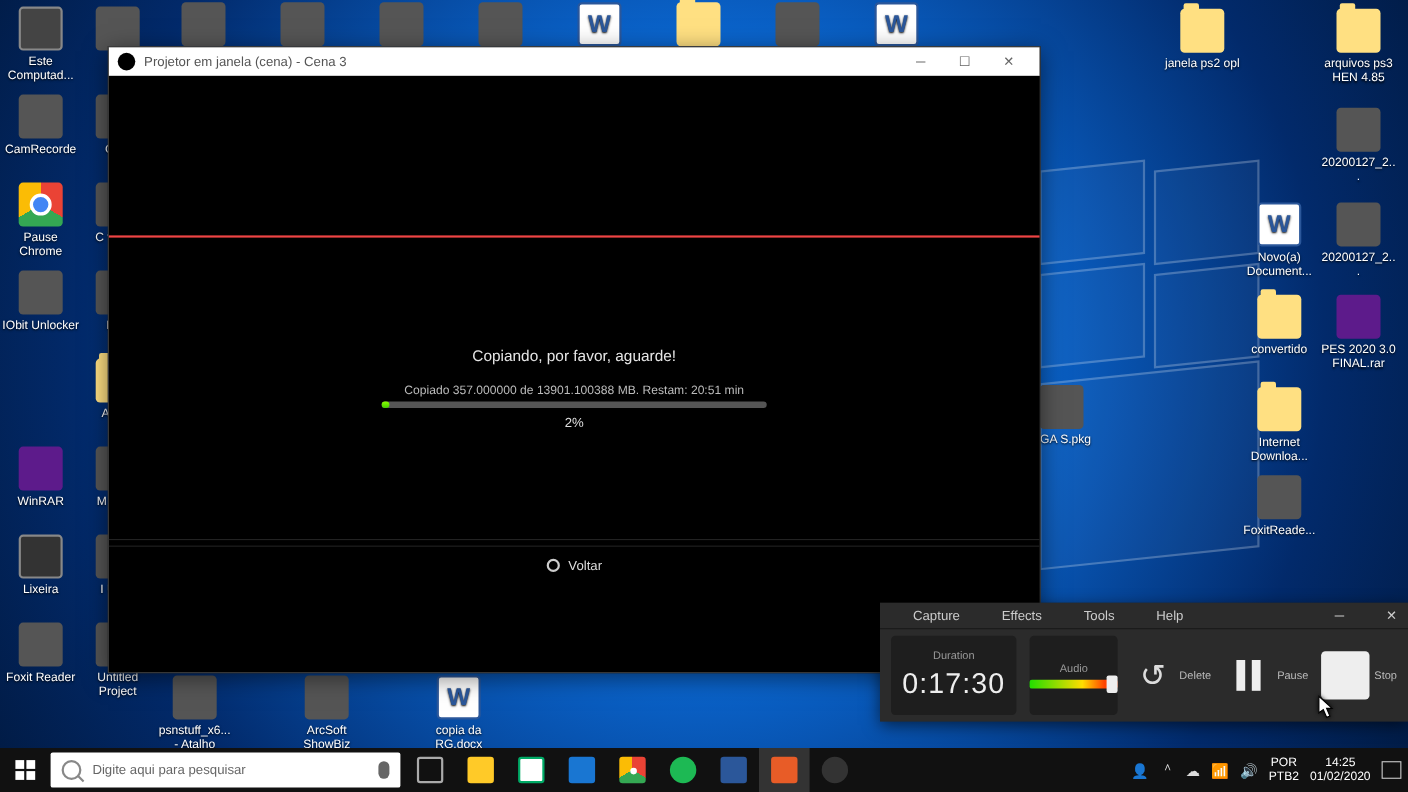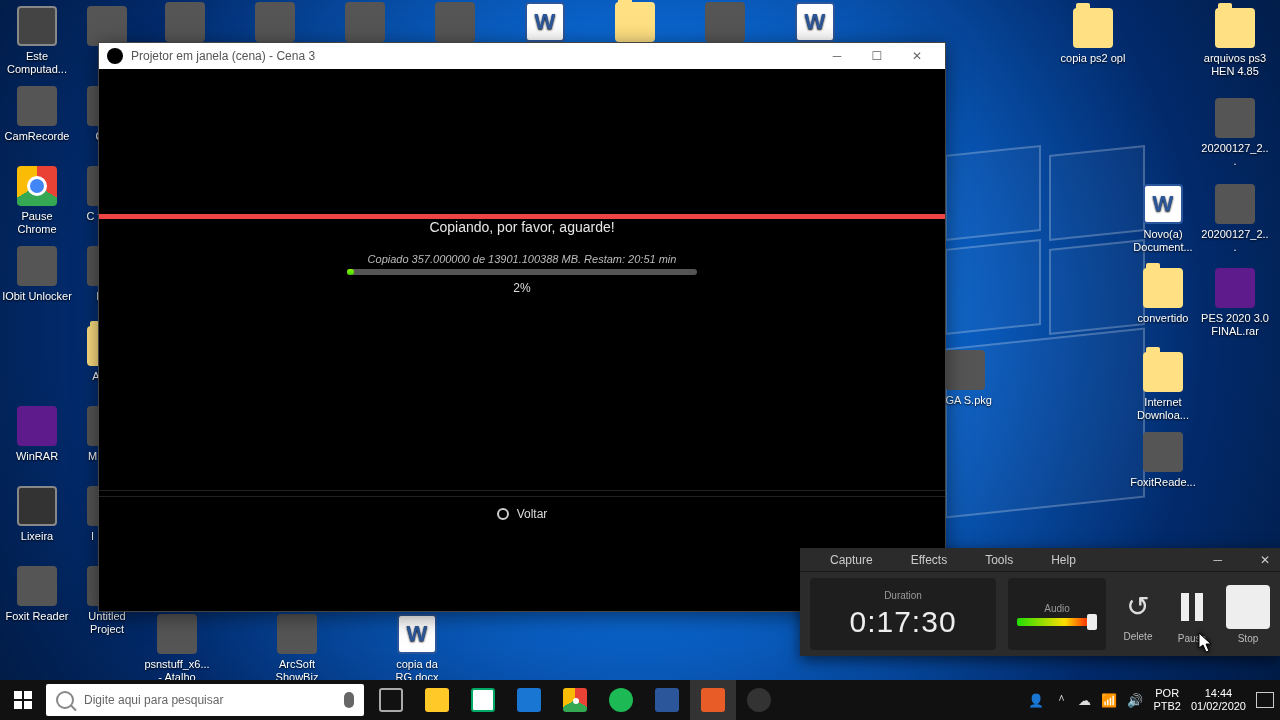--- a/index.html
+++ b/index.html
@@ -28,43 +28,43 @@
 .winshape { position:absolute; left:945px; top:150px; width:200px; height:370px; opacity:.6; pointer-events:none; }
 .winshape div { position:absolute; border:2px solid rgba(255,255,255,.4); background:rgba(255,255,255,.05); }
 
 
 .obs { position:absolute; left:98px; top:42px; width:848px; height:570px; background:#0c0c0c; border:1px solid #444; box-shadow:0 4px 20px rgba(0,0,0,.5); }
 .obs .titlebar { height:26px; background:#fff; color:#555; display:flex; align-items:center; font-size:12px; padding:0 8px; }
 .obs .titlebar .tico { width:16px; height:16px; background:#000; border-radius:50%; margin-right:8px; }
 .obs .titlebar .spacer { flex:1; }
 .obs .titlebar .wbtn { width:40px; height:26px; display:flex; align-items:center; justify-content:center; color:#666; font-size:12px; }
 .obs .content { position:absolute; left:0; right:0; top:26px; bottom:0; background:#000; }
-.obs .copybox { position:absolute; left:0; right:0; top:145px; bottom:120px; border-top:5px solid #ef4444; border-bottom:1px solid #222; display:flex; flex-direction:column; align-items:center; color:#ccc; font-size:12px; }
+.obs .copybox { position:absolute; left:0; right:0; top:145px; bottom:120px; border-top:2px solid #ef4444; border-bottom:1px solid #222; display:flex; flex-direction:column; align-items:center; justify-content:center; color:#ccc; font-size:12px; }
 .obs .copybox .heading { font-size:14px; margin-bottom:18px; color:#e6e6e6; }
-.obs .copybox .detail { font-size:11px; color:#bbb; margin-bottom:4px;font-style:italic; }
+.obs .copybox .detail { font-size:11px; color:#bbb; margin-bottom:4px; }
 .obs .bar { width:350px; height:6px; background:#555; border-radius:3px; position:relative; margin-bottom:6px; }
 .obs .bar .fill { position:absolute; left:0; top:0; bottom:0; width:2%; background:linear-gradient(#8f0,#4c0); border-radius:3px; }
 .obs .pct { font-size:12px; color:#ddd; }
 .obs .voltar { position:absolute; left:0; right:0; bottom:90px; display:flex; align-items:center; justify-content:center; gap:8px; color:#ddd; font-size:12px; border-top:1px solid #222; padding-top:10px;}
 .obs .voltar .circ { width:12px; height:12px; border:2px solid #ccc; border-radius:50%; }
 
 
 .rec { position:absolute; left:800px; top:548px; width:480px; height:108px; background:#2b2b2b; color:#ccc; box-shadow:0 4px 14px rgba(0,0,0,.6); font-size:12px; }
 .rec .menu { height:24px; display:flex; align-items:center; gap:18px; padding:0 10px; background:#2b2b2b; border-bottom:1px solid #1a1a1a; }
 .rec .menu .spacer { flex:1; }
 .rec .menu .mbtn { cursor:pointer;margin-left:20px; }
 .rec .body { display:flex; align-items:center; height:84px; padding:6px 10px; gap:12px; }
 .panel { background:#1e1e1e; border-radius:4px; display:flex; flex-direction:column; align-items:center; justify-content:center; height:72px; }
 .panel.dur { width:190px; }
 .panel.aud { width:100px; }
 .panel .plabel { font-size:10px; color:#999; margin-bottom:4px; }
-.panel .time { font-size:30px; color:#eee; letter-spacing:1px; }
+.panel .time { font-size:26px; color:#eee; letter-spacing:1px; }
 .meter { width:80px; height:8px; background:linear-gradient(90deg,#2d0,#fd0 60%,#f40 85%); border-radius:2px; position:relative; }
 .meter::after { content:""; position:absolute; right:0; top:-4px; width:10px; height:16px; background:#eee; border-radius:2px; }
-.ctrl { display:flex; flex-direction:column; align-items:center; cursor:pointer; color:#bbb; font-size:10px; gap:4px; }
+.ctrl { display:flex; flex-direction:row; align-items:center; cursor:pointer; color:#bbb; font-size:10px; gap:4px; }
 .ctrl .cico { width:40px; height:40px; display:flex; align-items:center; justify-content:center; font-size:22px; color:#ddd; }
 .cico.delete::before { content:"↺"; font-size:28px; }
 .cico.pause { width:44px; height:44px; border-radius:6px; display:flex; gap:6px; align-items:center; justify-content:center;}
 .cico.pause span { width:8px; height:28px; background:#eee; }
 .cico.stop { width:44px; height:44px; background:#eee; border-radius:4px; }
 
 
 .cursor { position:absolute; left:1198px; top:632px; width:16px; height:22px; pointer-events:none; }
 .cursor svg { filter:drop-shadow(0 0 2px #000); }
 
@@ -198,21 +198,21 @@
     <div class="icon" style="left: 690px; top: 2px;">
       <div class="glyph g-app"></div>
       <div class="label"></div>
     </div>
     <div class="icon" style="left: 780px; top: 2px;">
       <div class="glyph g-doc"></div>
       <div class="label"></div>
     </div>
     <div class="icon" style="left: 1058px; top: 8px;">
       <div class="glyph g-folder"></div>
-      <div class="label">copia ps2 opl</div>
+      <div class="label">janela ps2 opl</div>
     </div>
     <div class="icon" style="left: 1200px; top: 8px;">
       <div class="glyph g-folder"></div>
       <div class="label">arquivos ps3 HEN 4.85</div>
     </div>
     <div class="icon" style="left: 1200px; top: 98px;">
       <div class="glyph g-app"></div>
       <div class="label">20200127_2...</div>
     </div>
     <div class="icon" style="left: 1128px; top: 184px;">
@@ -359,18 +359,18 @@
     <span class="tico">👤</span>
     <span class="tico">＾</span>
     <span class="tico">☁</span>
     <span class="tico">📶</span>
     <span class="tico">🔊</span>
     <div class="lang">
       <div>POR</div>
       <div>PTB2</div>
     </div>
     <div class="clock">
-      <div>14:44</div>
+      <div>14:25</div>
       <div>01/02/2020</div>
     </div>
     <div class="notif"></div>
   </div>
 </div>
 
 </body></html>

